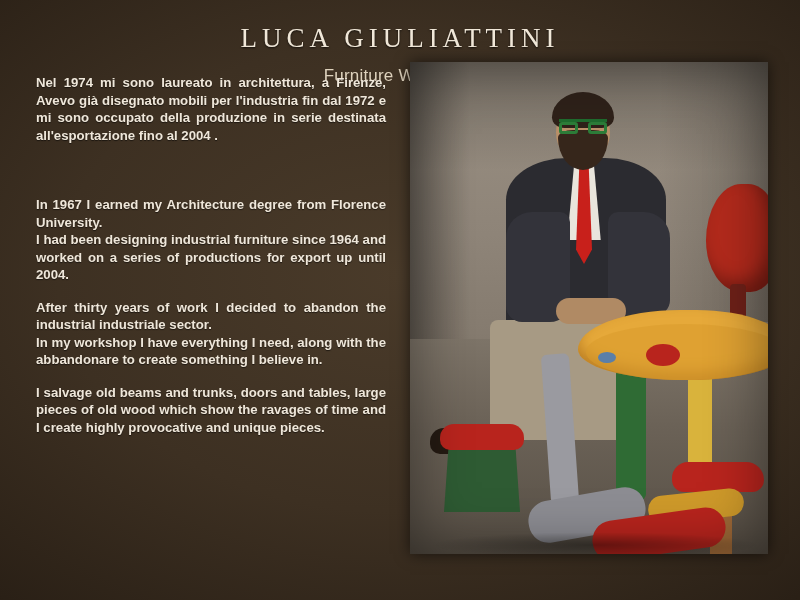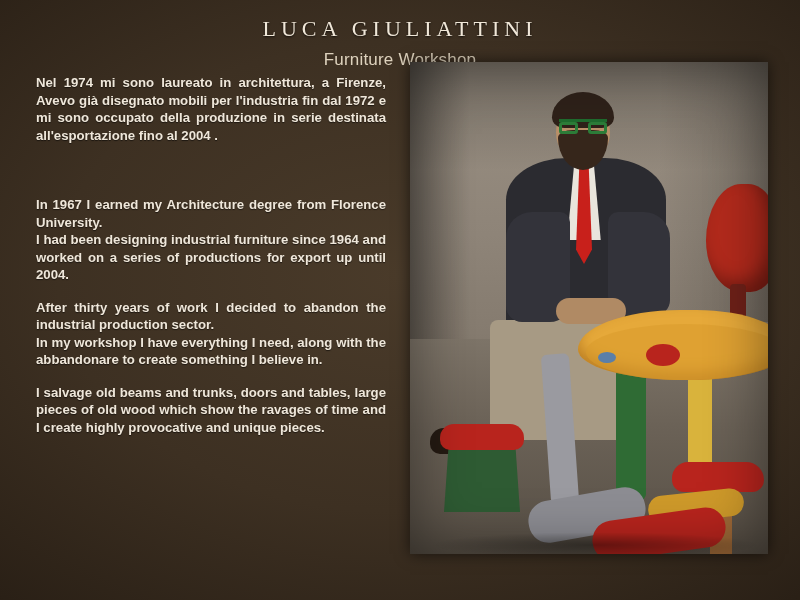--- a/index.html
+++ b/index.html
@@ -24,25 +24,25 @@
   
   #header {
     position: absolute;
     top: 10px;
     left: 0;
     width: 800px;
     text-align: center;
   }
   #brand-title {
     font-family: "Liberation Serif", serif;
-    font-size: 22px;
+    font-size: 27px;
     letter-spacing: 5px;
     color: #f0e7d8;
     font-weight: normal;
-    margin: 4px;
+    margin: 13px;
     line-height: 30px;
     text-shadow: 0 1px 2px rgba(0,0,0,0.7);
   }
   #brand-subtitle {
     font-family: "Liberation Sans", sans-serif;
     font-size: 17px;
     color: #ded2bd;
     margin-top: 6px;
     letter-spacing: 0.2px;
   }
@@ -408,21 +408,21 @@
   <div id="text-column">
     <p>Nel 1974 mi sono laureato in architettura, a Firenze, Avevo già disegnato mobili per l'industria fin dal 1972 e mi sono occupato della produzione in serie destinata all'esportazione fino al 2004 .</p>
     <div class="para-tight"></div>
     <div class="para-gap"></div>
     <div class="para-gap"></div>
     <div class="para-gap" style="height:22px"></div>
     <p>In 1967 I earned my Architecture degree from Florence University.</p>
     <div class="para-tight"></div>
     <p>I had been designing industrial furniture since 1964 and worked on a series of productions for export up until 2004.</p>
     <div class="para-gap"></div>
-    <p>After thirty years of work I decided to abandon the industrial production sector.</p>
+    <p>After thirty years of work I decided to abandon the industrial industriale sector.</p>
     <div class="para-tight"></div>
     <p>In my workshop I have everything I need, along with the abbandonare to create something I believe in.</p>
     <div class="para-gap"></div>
     <p>I salvage old beams and trunks, doors and tables, large pieces of old wood which show the ravages of time and I create highly provocative and unique pieces.</p>
   </div>
 
   <div id="photo-frame">
     <div id="photo">
       <div class="drape" id="drape-1"></div>
       <div class="drape" id="drape-2"></div>

